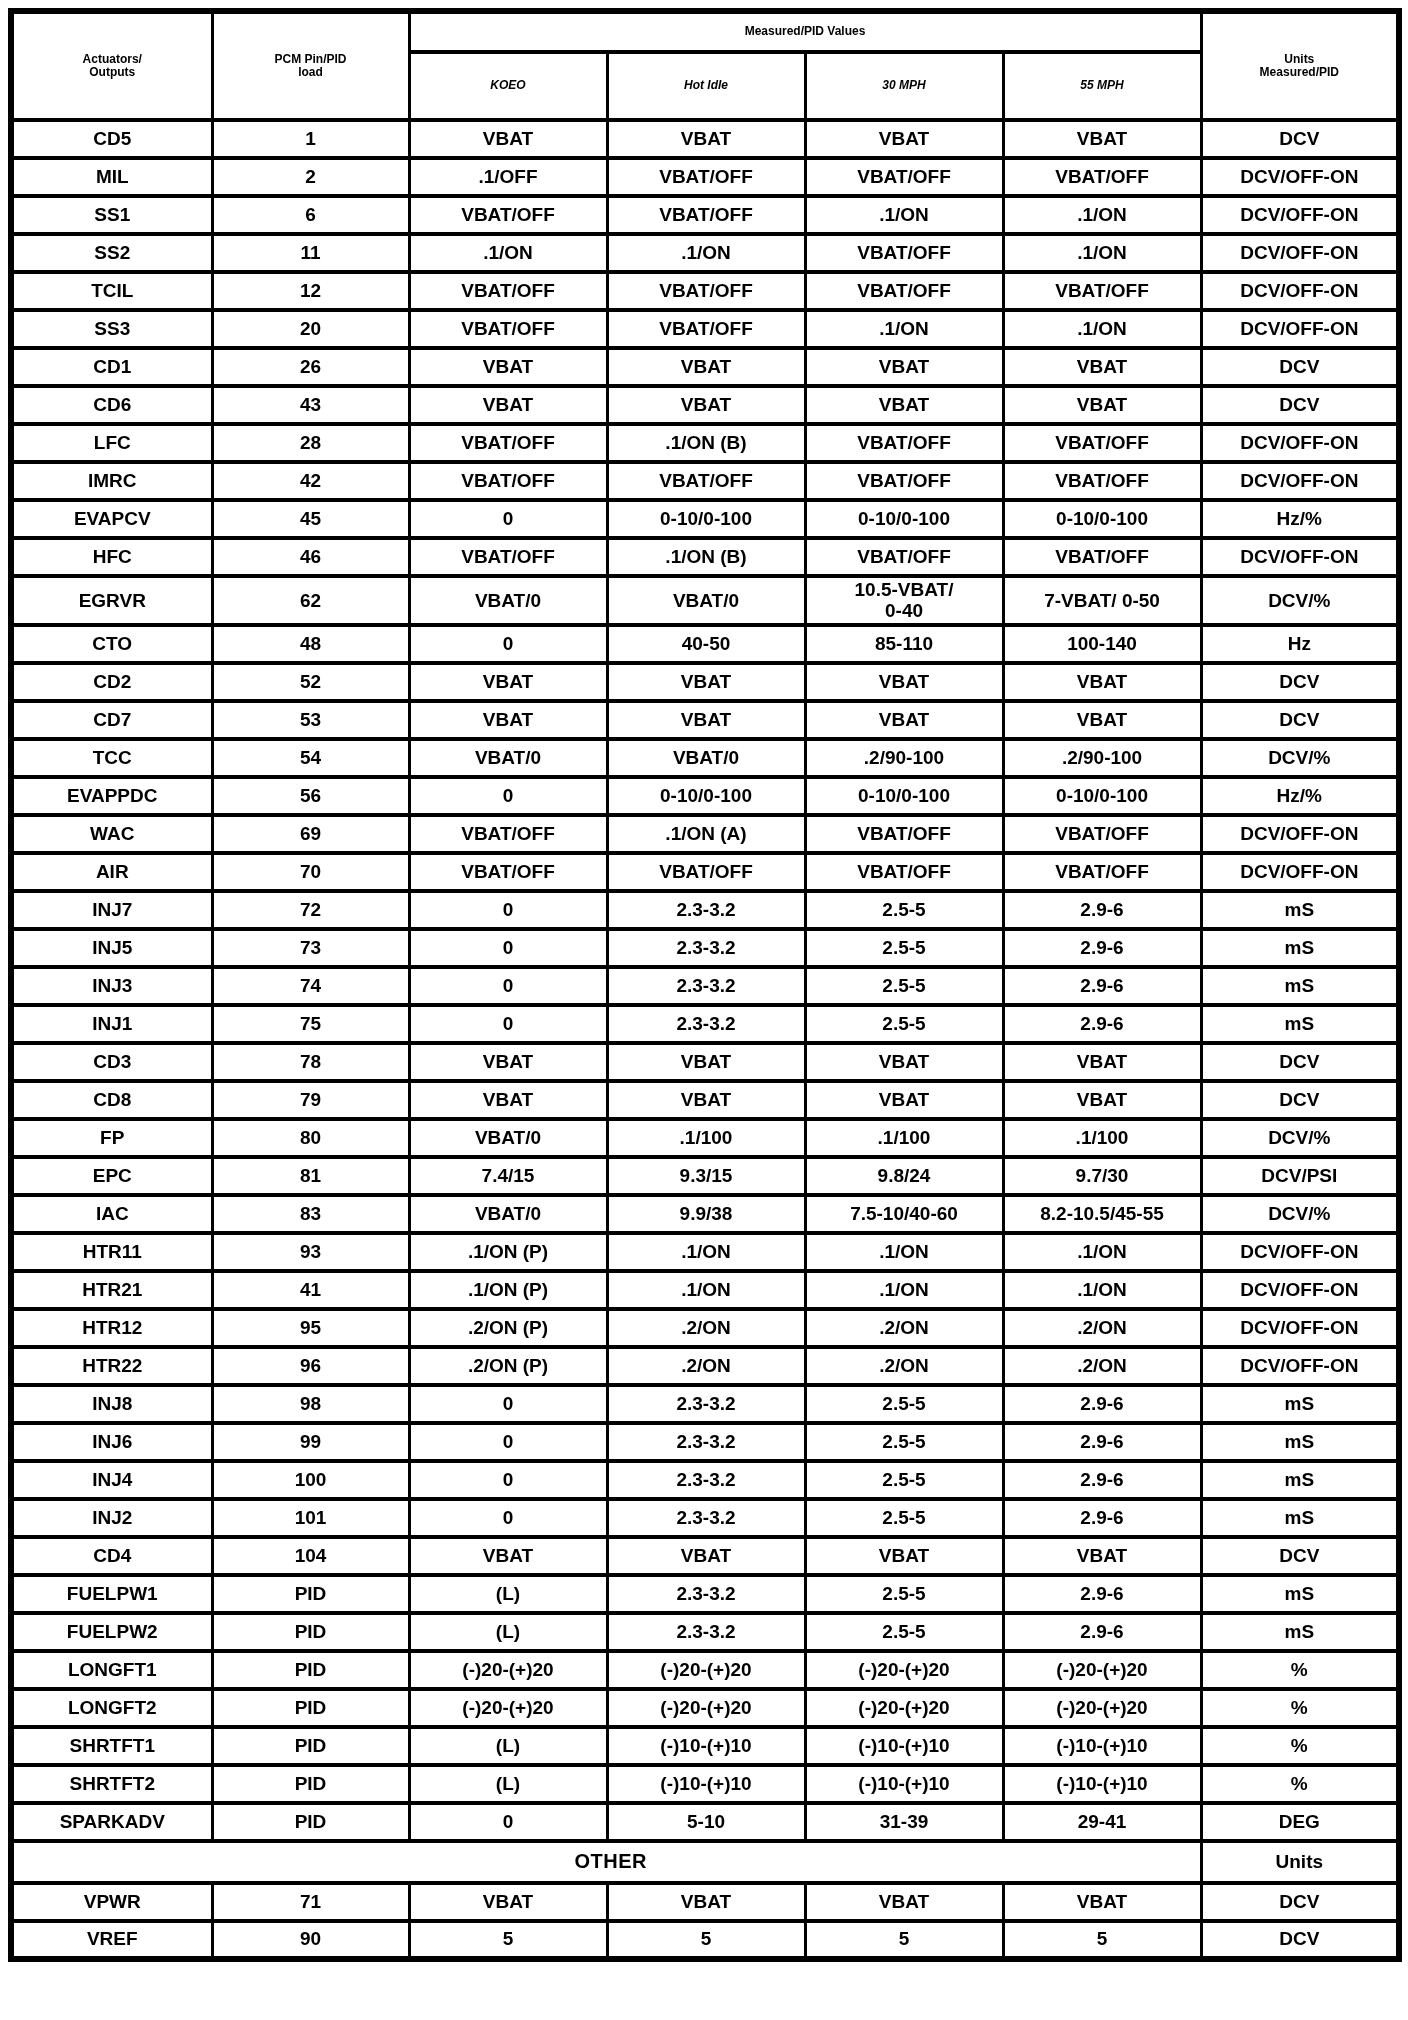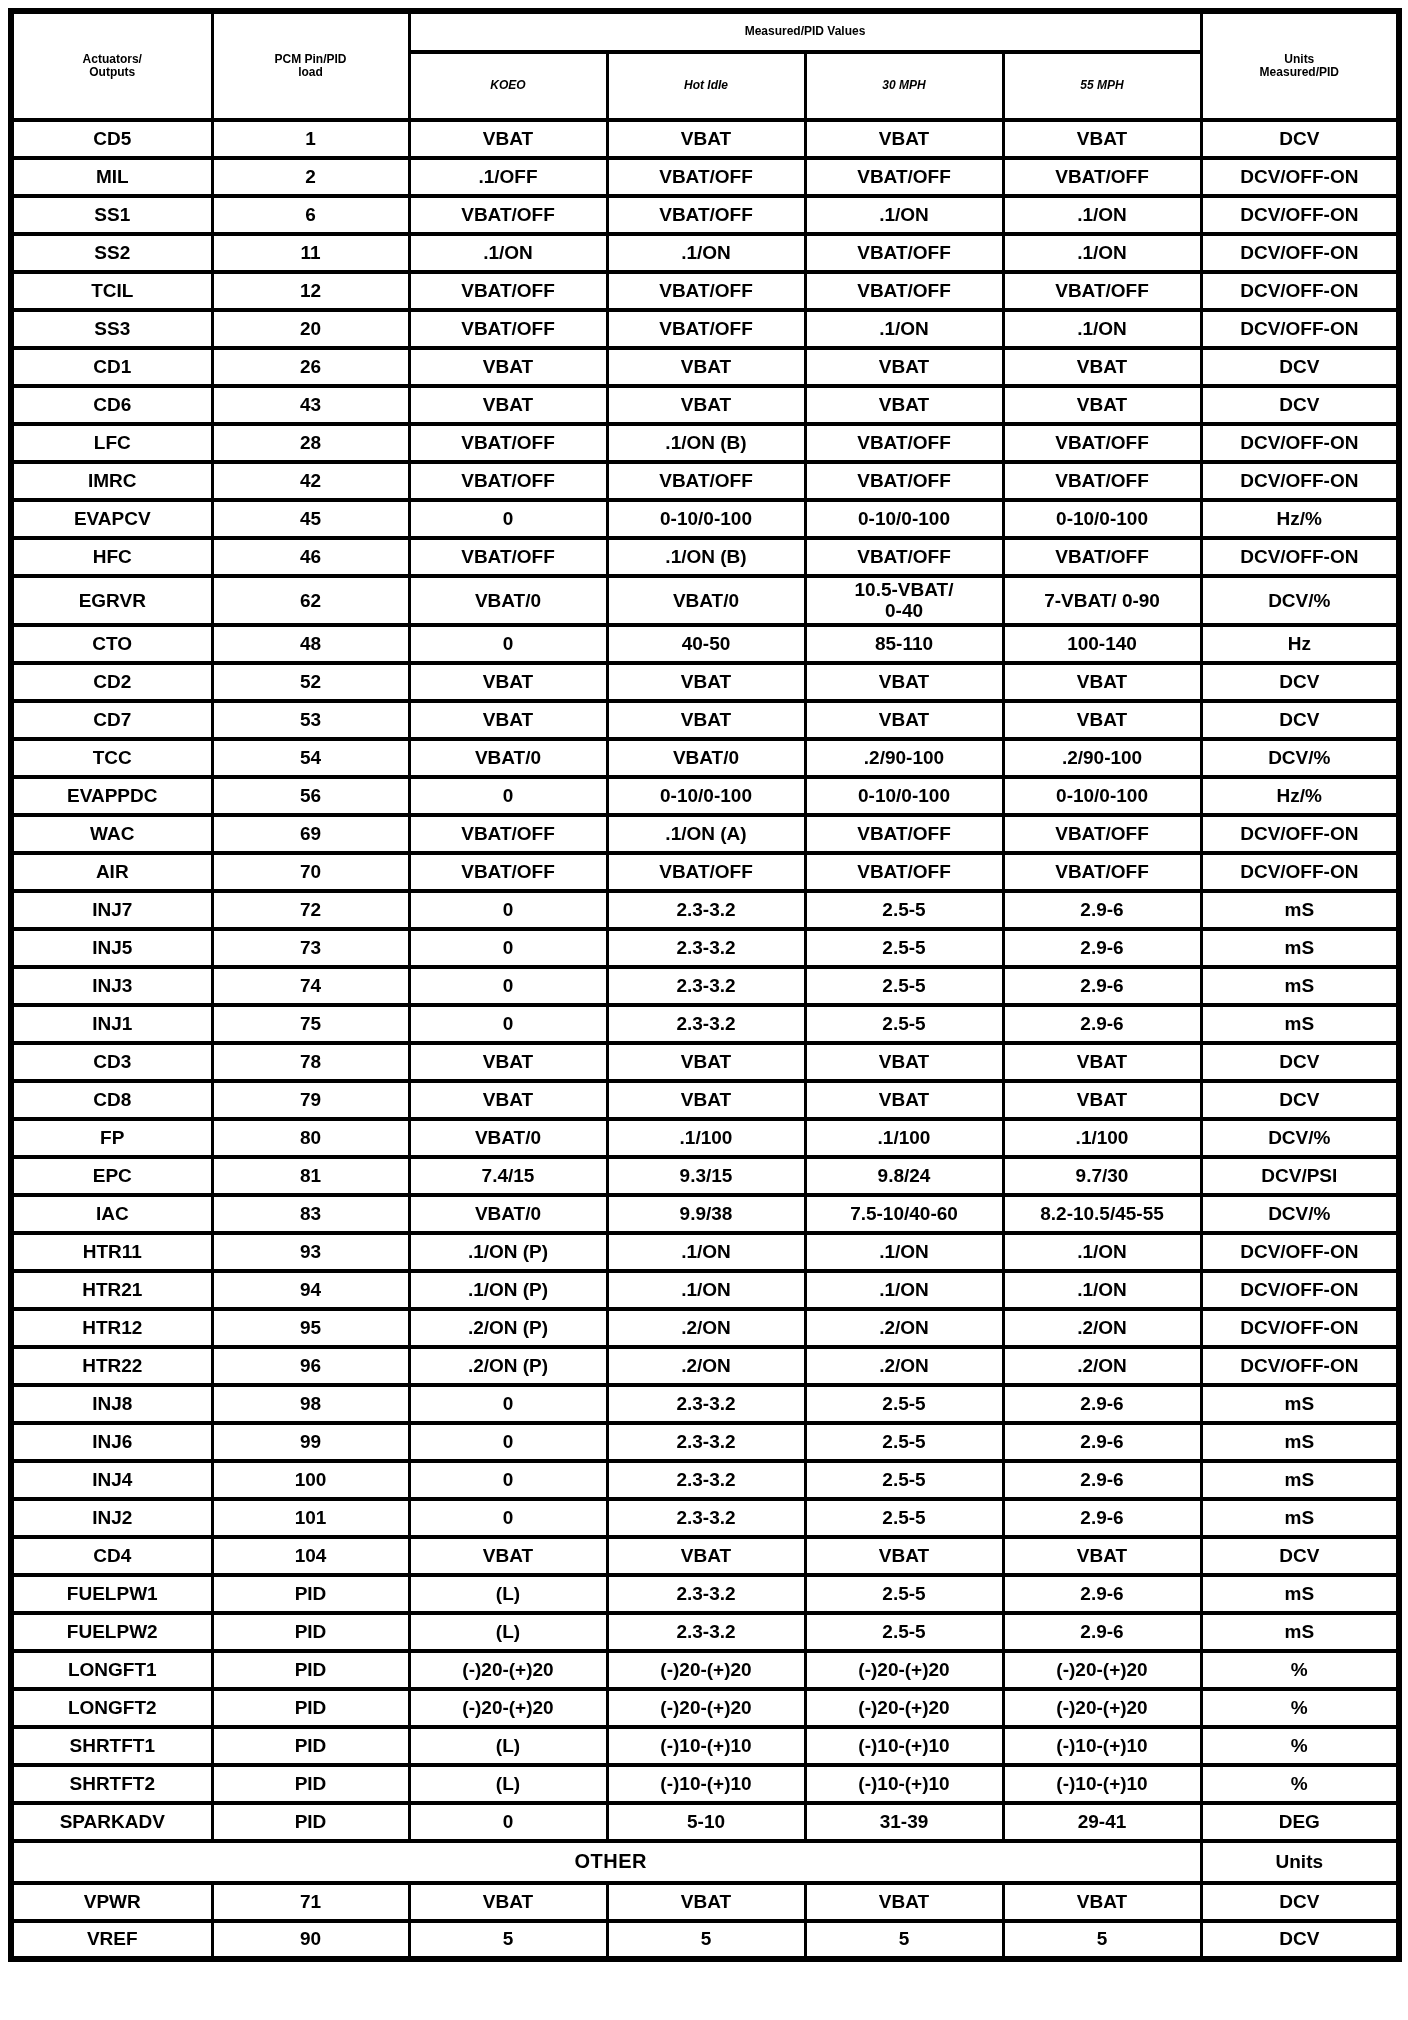--- a/index.html
+++ b/index.html
@@ -190,21 +190,21 @@
     <td>VBAT/OFF</td>
     <td>DCV/OFF-ON</td>
   </tr>
         <tr>
     <td>EGRVR</td>
     <td>62</td>
     <td>VBAT/0</td>
     <td>VBAT/0</td>
     <td>10.5-VBAT/
 0-40</td>
-    <td>7-VBAT/ 0-90</td>
+    <td>7-VBAT/ 0-50</td>
     <td>DCV/%</td>
   </tr>
         <tr>
     <td>CTO</td>
     <td>48</td>
     <td>0</td>
     <td>40-50</td>
     <td>85-110</td>
     <td>100-140</td>
     <td>Hz</td>
@@ -348,21 +348,21 @@
     <td>HTR11</td>
     <td>93</td>
     <td>.1/ON (P)</td>
     <td>.1/ON</td>
     <td>.1/ON</td>
     <td>.1/ON</td>
     <td>DCV/OFF-ON</td>
   </tr>
         <tr>
     <td>HTR21</td>
-    <td>94</td>
+    <td>41</td>
     <td>.1/ON (P)</td>
     <td>.1/ON</td>
     <td>.1/ON</td>
     <td>.1/ON</td>
     <td>DCV/OFF-ON</td>
   </tr>
         <tr>
     <td>HTR12</td>
     <td>95</td>
     <td>.2/ON (P)</td>

